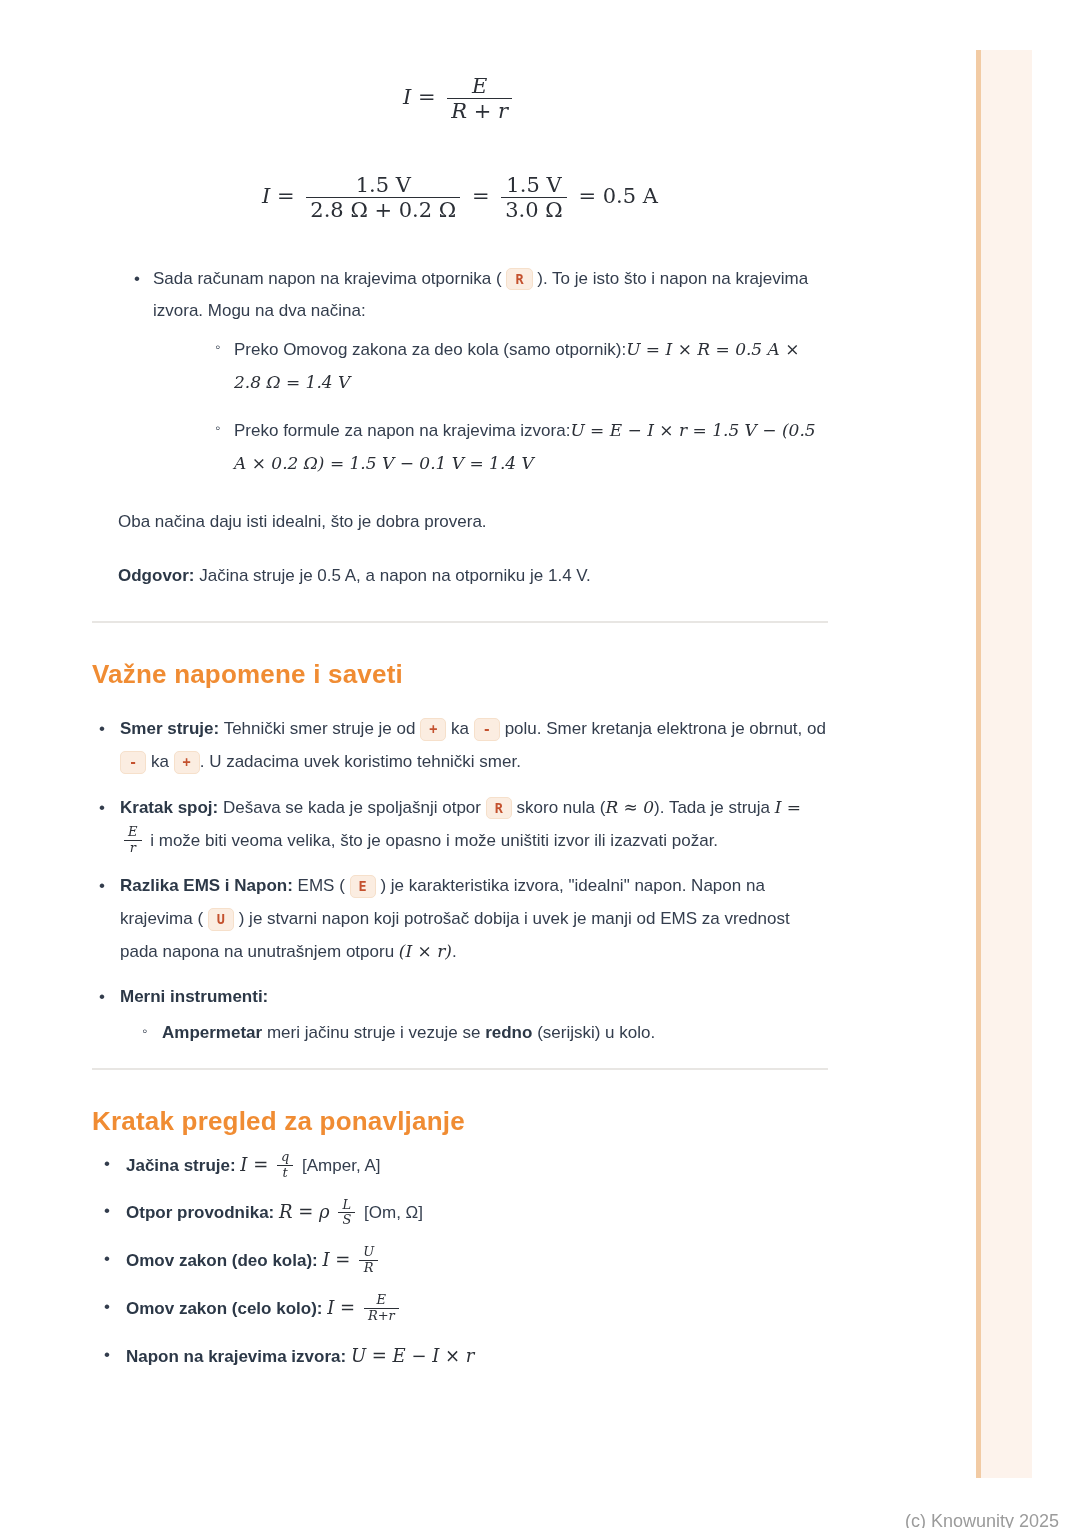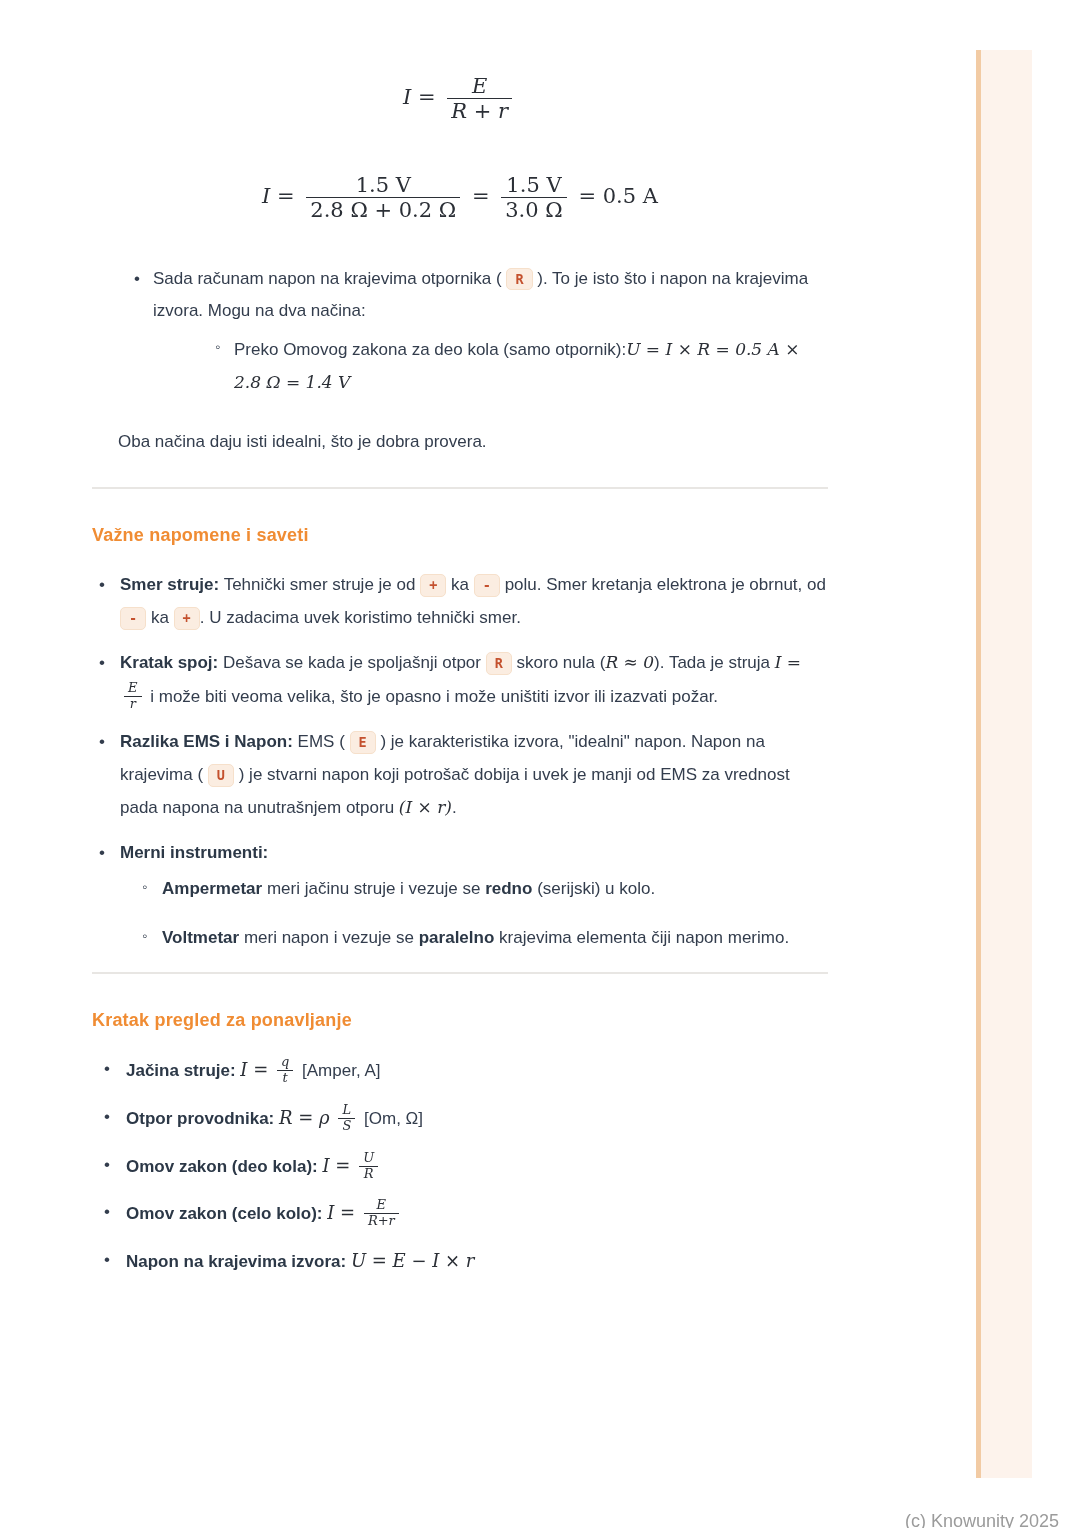--- a/index.html
+++ b/index.html
@@ -22,21 +22,21 @@
   .frac-sm{font-size:13px;margin:0 4px;transform:translateY(-1px);}
   .frac-sm .den{border-top-width:1px;}
 
   
   .badge{display:inline-block;font-family:"DejaVu Sans Mono","Liberation Mono",monospace;
     font-size:13.5px;font-weight:bold;color:#C4512E;background:#FBEDE1;
     border:1px solid #F6E0CB;border-radius:5px;padding:2px 8px;line-height:1.25;
     vertical-align:baseline;}
 
   
-  h2{color:#F08C33;font-size:18px;font-weight:bold;margin:36px 0 0 0;letter-spacing:.2px;}
+  h2{color:#F08C33;font-size:26px;font-weight:bold;margin:36px 0 0 0;letter-spacing:.2px;}
   .divider{border:none;border-top:2px solid #E8E6E3;height:0;margin:0;}
   .divider-1{margin-top:30px;}
   .divider-2{margin-top:18px;}
 
   
   ul{list-style:none;margin:0;padding:0;}
   li{position:relative;line-height:1.9;}
   li::before{position:absolute;color:#333D4D;}
 
   .sol-block{margin-top:2px;}
@@ -49,21 +49,21 @@
   .sol-p{margin:26px 0 0 26px;line-height:1.85;}
   .sol-answer{margin-top:22px;}
 
   .notes-list{margin-top:22px;}
   .notes-list > li{padding-left:28px;margin-bottom:12px;line-height:1.95;}
   .notes-list > li::before{content:"•";left:7px;}
   .notes-sub{margin-top:4px;}
   .notes-sub > li{padding-left:42px;margin-bottom:16px;}
   .notes-sub > li::before{content:"◦";left:22px;font-size:15px;}
 
-  .review-list{margin-top:20px;}
+  .review-list{margin-top:9px;}
   .review-list > li{padding-left:34px;margin-bottom:10px;line-height:2.1;}
   .review-list > li::before{content:"•";left:12px;}
   .review-list .math{font-size:18px;}
   .review-list .frac-sm{font-size:13px;}
 
   b,strong{font-weight:bold;color:#2C3847;}
 
   .formula-ohm{margin:14px 0 50px 0;}
   .formula-calc{margin:0 0 40px 0;}
 
@@ -94,24 +94,29 @@
   </div>
 
   <div class="sol-block">
     <ul class="sol-list">
       <li>
         <span>Sada računam napon na krajevima otpornika (</span>
         <span class="badge">R</span>
         <span>). To je isto što i napon na krajevima izvora. Mogu na dva načina:</span>
         <ul class="sol-sub">
           <li><span>Preko Omovog zakona za deo kola (samo otpornik):</span><span class="math">U = I × R = 0.5 A × 2.8 Ω = 1.4 V</span></li>
+          <li><span>Preko formule za napon na krajevima izvora:</span><span class="math">U = E − I × r = 1.5 V − (0.5 A × 0.2 Ω) = 1.5 V − 0.1 V = 1.4 V</span></li>
         </ul>
       </li>
     </ul>
     <p class="sol-p">Oba načina daju isti idealni, što je dobra provera.</p>
+    <p class="sol-p sol-answer">
+      <b>Odgovor:</b>
+      <span>Jačina struje je 0.5 A, a napon na otporniku je 1.4 V.</span>
+    </p>
   </div>
 
   <hr class="divider divider-1">
 
   <h2>Važne napomene i saveti</h2>
   <ul class="notes-list">
     <li>
       <b>Smer struje:</b>
       <span>Tehnički smer struje je od</span>
       <span class="badge">+</span>
@@ -142,26 +147,20 @@
     </li>
     <li>
       <b>Merni instrumenti:</b>
       <ul class="notes-sub">
         <li>
           <b>Ampermetar</b>
           <span>meri jačinu struje i vezuje se</span>
           <b>redno</b>
           <span>(serijski) u kolo.</span>
         </li>
-        <li>
-          <b>Voltmetar</b>
-          <span>meri napon i vezuje se</span>
-          <b>paralelno</b>
-          <span>krajevima elementa čiji napon merimo.</span>
-        </li>
       </ul>
     </li>
   </ul>
 
   <hr class="divider divider-2">
 
   <h2>Kratak pregled za ponavljanje</h2>
   <ul class="review-list">
     <li>
       <b>Jačina struje:</b>

